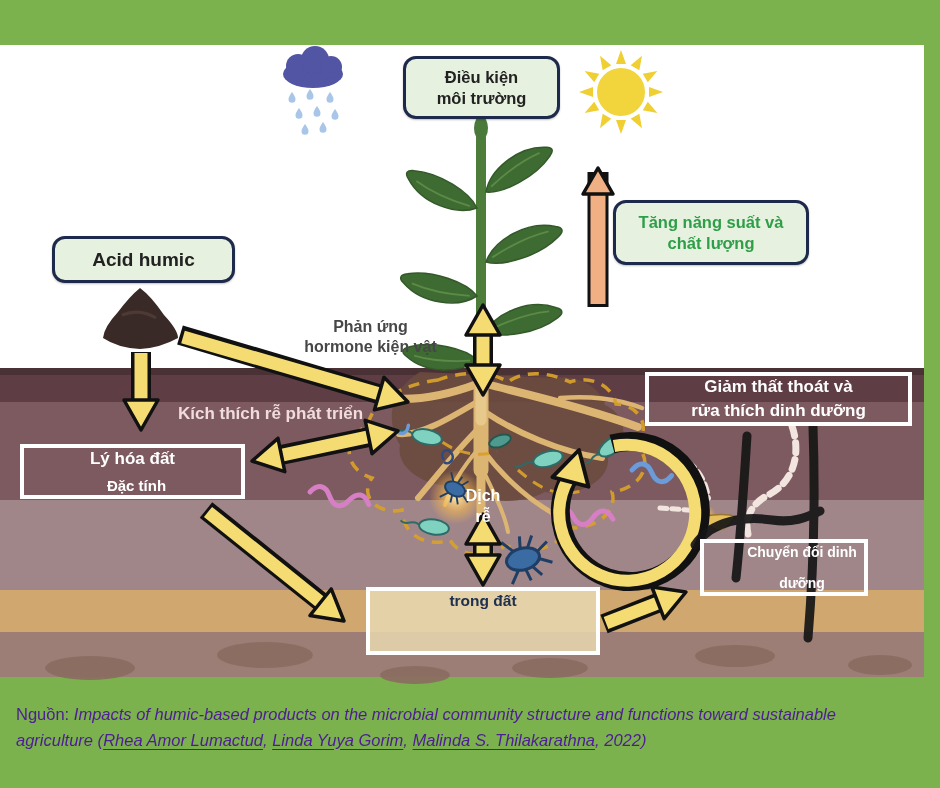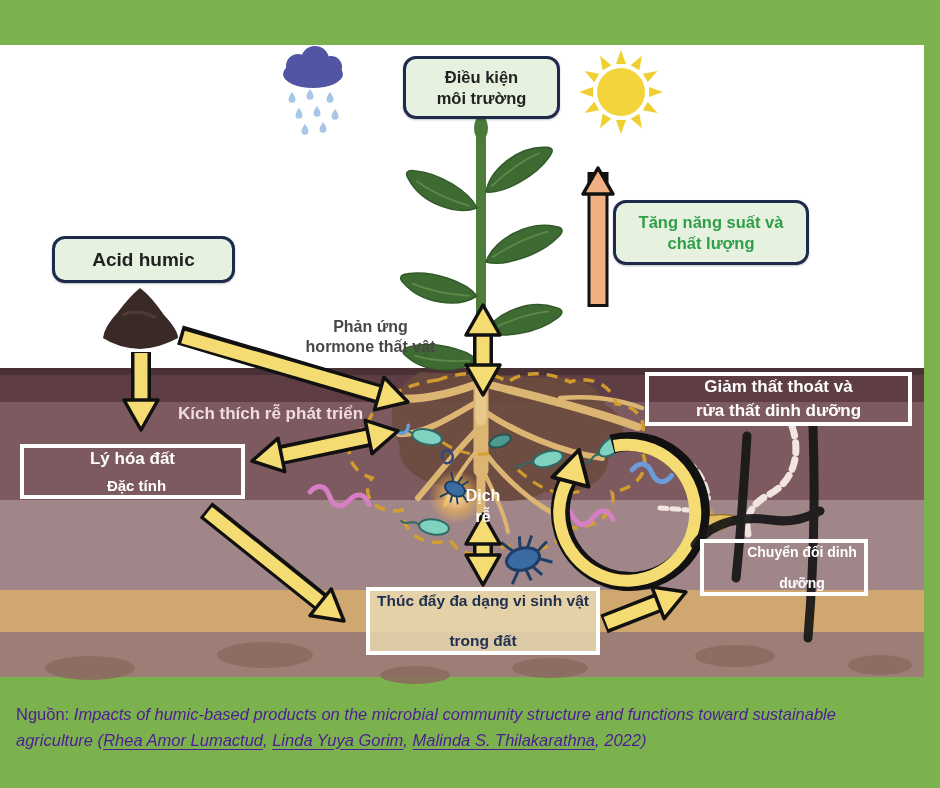--- a/index.html
+++ b/index.html
@@ -253,47 +253,46 @@
     <span>Acid humic</span>
   </div>
 
   <div class="panel" style="left:613px;top:200px;width:196px;height:65px;font-size:16.5px;color:#2f9e49;">
     <span>Tăng năng suất và</span>
     <span>chất lượng</span>
   </div>
 
   <div class="freetext" style="left:278px;top:317px;width:185px;font-size:16px;color:#474747;line-height:1.25;">
     <div>Phản ứng</div>
-    <div>hormone thất vật</div>
+    <div>hormone kiện vật</div>
   </div>
 
   <div class="freetext" style="left:168px;top:404px;width:205px;font-size:17px;color:#f0dbdd;">Kích thích rễ phát triển</div>
 
   <div class="freetext" style="left:456px;top:466px;width:54px;font-size:16px;color:#ffffff;line-height:1.3;margin-top:20px;">
     <div>Dịch</div>
     <div>rễ</div>
   </div>
 
   <div class="wbox" style="left:20px;top:444px;width:225px;height:55px;">
     <span style="font-size:17px;">Lý hóa đất</span>
     <span style="font-size:15px;margin-left:8px;">Đặc tính</span>
   </div>
 
   <div class="wbox" style="left:645px;top:372px;width:267px;height:54px;font-size:17px;">
     <span>Giảm thất thoát và</span>
-    <span>rửa thất dinh dưỡng</span>
+    <span>rửa thích dinh dưỡng</span>
   </div>
 
   <div class="wbox" style="left:700px;top:539px;width:168px;height:57px;font-size:14px;padding-left:36px;">
     <span>Chuyển đổi dinh</span>
     <span>dưỡng</span>
   </div>
 
   <div class="wbox" style="left:366px;top:587px;width:234px;height:68px;font-size:15.5px;background:rgba(233,216,178,.85);color:#20304f;">
-    <span>Thúc đẩy đa dạng vi sinh vật</span>
     <span>trong đất</span>
   </div>
 
   <div class="citation">
     <span>Nguồn: </span><span class="cit-it">Impacts of humic-based products on the microbial community structure and functions toward sustainable agriculture (</span><span class="cit-link">Rhea Amor Lumactud</span><span class="cit-it">, </span><span class="cit-link">Linda Yuya Gorim</span><span class="cit-it">, </span><span class="cit-link">Malinda S. Thilakarathna</span><span class="cit-it">, 2022)</span>
   </div>
 
 </div>
 
 </body></html>

